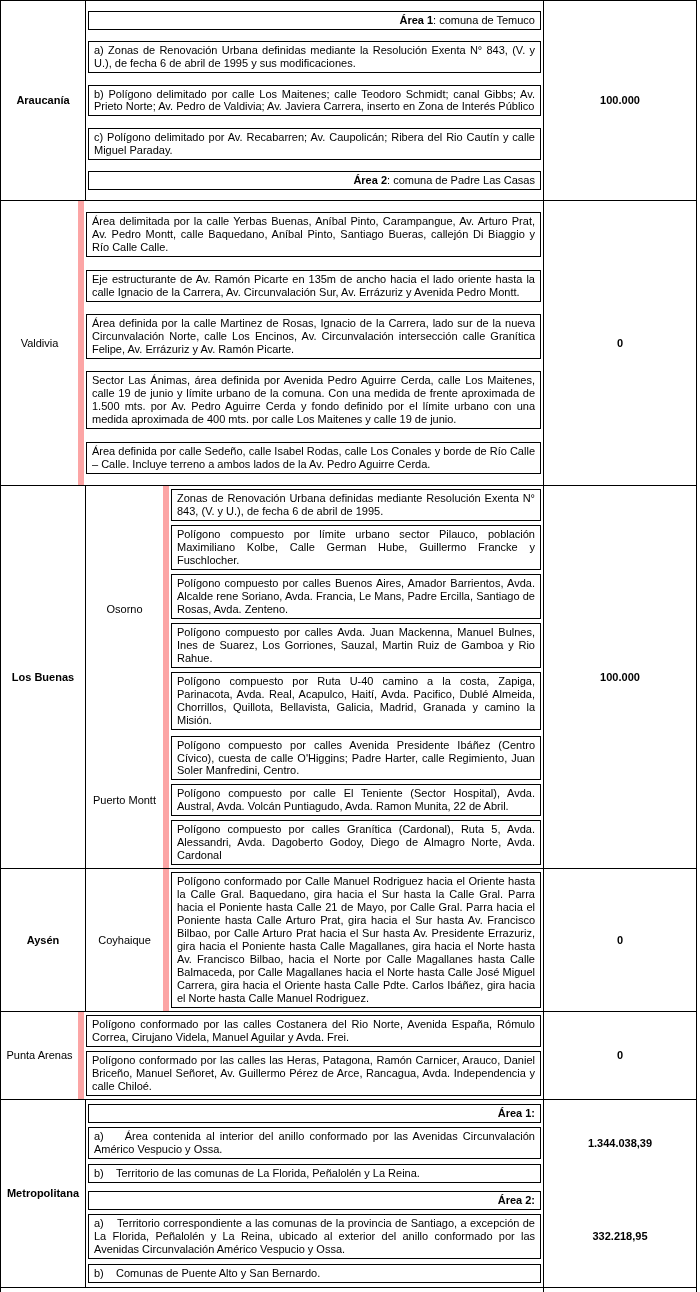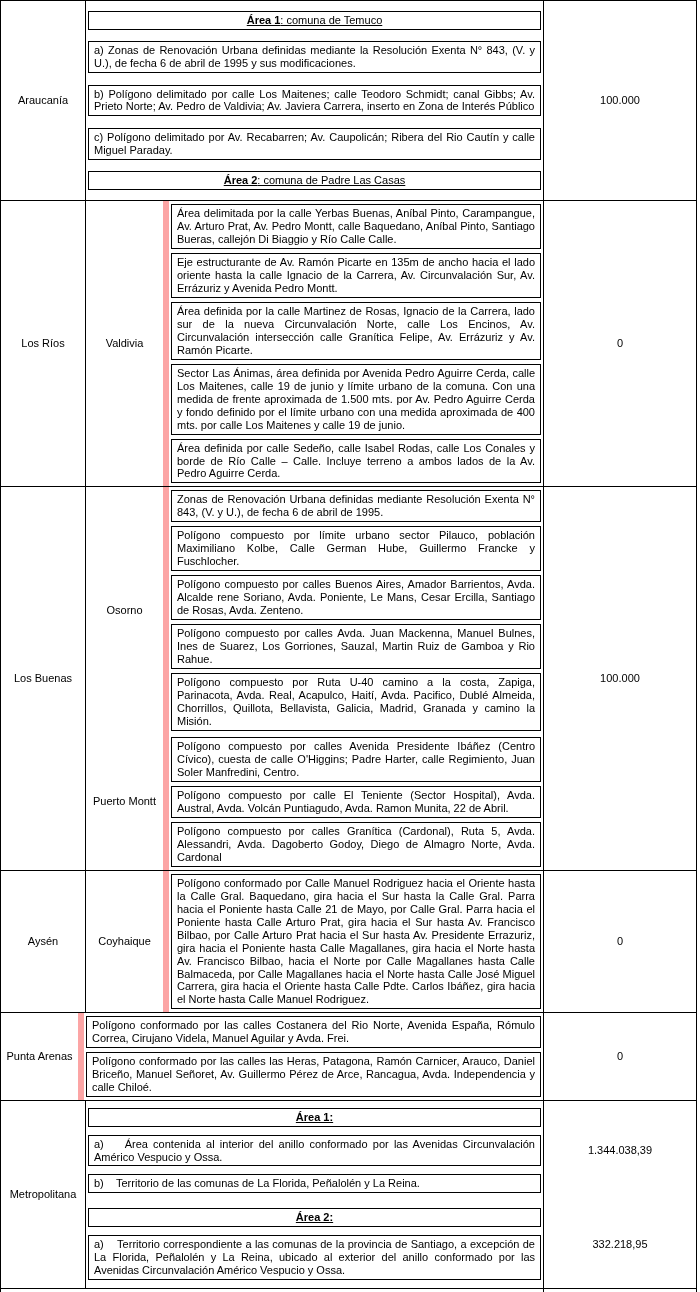--- a/index.html
+++ b/index.html
@@ -1,28 +1,28 @@
 <!DOCTYPE html>
 <html><head>
 <meta charset="utf-8">
 <style>
   * { margin:0; padding:0; box-sizing:border-box; }
   body { background:#fff; color:#000; font-family:"Liberation Sans","DejaVu Sans",sans-serif; font-size:11px; line-height:1.18; }
   .page { width:700px; height:1292px; overflow:hidden; background:#fff; }
   .table { width:697px; border:1px solid #000; border-bottom:0; }
   .sec { display:flex; border-bottom:1px solid #000; align-items:stretch; }
-  .cell { display:flex; align-items:center; justify-content:center; text-align:center; }
+  .cell { display:flex; align-items:center; justify-content:center; text-align:center;font-weight:bold; }
   .region { flex:0 0 85px; border-right:1px solid #000; padding:2px; }
   .comuna { flex:0 0 83px; border-right:6px solid #fca5a5; padding:2px; display:flex; align-items:center; justify-content:center; text-align:center; }
   .amount { flex:0 0 153px; border-left:1px solid #000;justify-content:center; }
   .mid { flex:1 1 auto; display:flex; flex-direction:column; min-width:0; }
   .group { display:flex; flex:1 1 auto; align-items:stretch; }
   .items { flex:1 1 auto; display:flex; flex-direction:column; justify-content:space-evenly; padding:1px 2px; min-width:0; }
   .item { border:1px solid #000; padding:2px 5px; margin:2px 0; text-align:justify; }
-  .item.hdr { text-align:center;text-decoration:underline; }
+  .item.hdr { text-align:right; }
   .total { display:flex; border-bottom:1px solid #000; min-height:20px; font-weight:bold; }
   .total .lbl { flex:1 1 auto; display:flex; align-items:center; justify-content:flex-end; padding-right:4px; }
   .total .amount { display:flex; align-items:center; justify-content:center; }
   b { font-weight:bold; }
 </style>
 </head>
 <body>
 
 <div class="page">
   <div class="table">
@@ -41,23 +41,20 @@
             <div class="item hdr"><b>Área 2</b><span>: comuna de Padre Las Casas</span></div>
           </div>
         </div>
       </div>
       <div class="cell amount">
         <span>100.000</span>
       </div>
     </div>
 
     <div class="sec" style="min-height:285px">
-      <div class="cell region">
-        <span>Los Ríos</span>
-      </div>
       <div class="mid">
         <div class="group">
           <div class="comuna">
               <span>Valdivia</span>
             </div>
           <div class="items">
             <div class="item"><span>Área delimitada por la calle Yerbas Buenas, Aníbal Pinto, Carampangue, Av. Arturo Prat, Av. Pedro Montt, calle Baquedano, Aníbal Pinto, Santiago Bueras, callejón Di Biaggio y Río Calle Calle.</span></div>
             <div class="item"><span>Eje estructurante de Av. Ramón Picarte en 135m de ancho hacia el lado oriente hasta la calle Ignacio de la Carrera, Av. Circunvalación Sur, Av. Errázuriz y Avenida Pedro Montt.</span></div>
             <div class="item"><span>Área definida por la calle Martinez de Rosas, Ignacio de la Carrera, lado sur de la nueva Circunvalación Norte, calle Los Encinos, Av. Circunvalación intersección calle Granítica Felipe, Av. Errázuriz y Av. Ramón Picarte.</span></div>
             <div class="item"><span>Sector Las Ánimas, área definida por Avenida Pedro Aguirre Cerda, calle Los Maitenes, calle 19 de junio y límite urbano de la comuna. Con una medida de frente aproximada de 1.500 mts. por Av. Pedro Aguirre Cerda y fondo definido por el límite urbano con una medida aproximada de 400 mts. por calle Los Maitenes y calle 19 de junio.</span></div>
@@ -75,21 +72,21 @@
         <span>Los Buenas</span>
       </div>
       <div class="mid">
         <div class="group">
           <div class="comuna">
               <span>Osorno</span>
             </div>
           <div class="items">
             <div class="item"><span>Zonas de Renovación Urbana definidas mediante Resolución Exenta N° 843, (V. y U.), de fecha 6 de abril de 1995.</span></div>
             <div class="item"><span>Polígono compuesto por límite urbano sector Pilauco, población Maximiliano Kolbe, Calle German Hube, Guillermo Francke y Fuschlocher.</span></div>
-            <div class="item"><span>Polígono compuesto por calles Buenos Aires, Amador Barrientos, Avda. Alcalde rene Soriano, Avda. Poniente, Le Mans, Cesar Ercilla, Santiago de Rosas, Avda. Zenteno.</span></div>
+            <div class="item"><span>Polígono compuesto por calles Buenos Aires, Amador Barrientos, Avda. Alcalde rene Soriano, Avda. Francia, Le Mans, Padre Ercilla, Santiago de Rosas, Avda. Zenteno.</span></div>
             <div class="item"><span>Polígono compuesto por calles Avda. Juan Mackenna, Manuel Bulnes, Ines de Suarez, Los Gorriones, Sauzal, Martin Ruiz de Gamboa y Rio Rahue.</span></div>
             <div class="item"><span>Polígono compuesto por Ruta U-40 camino a la costa, Zapiga, Parinacota, Avda. Real, Acapulco, Haití, Avda. Pacifico, Dublé Almeida, Chorrillos, Quillota, Bellavista, Galicia, Madrid, Granada y camino la Misión.</span></div>
           </div>
         </div>
         <div class="group">
           <div class="comuna">
               <span>Puerto Montt</span>
             </div>
           <div class="items">
             <div class="item"><span>Polígono compuesto por calles Avenida Presidente Ibáñez (Centro Cívico), cuesta de calle O'Higgins; Padre Harter, calle Regimiento, Juan Soler Manfredini, Centro.</span></div>
@@ -151,20 +148,21 @@
             <div class="item"><span>b)&nbsp;&nbsp;&nbsp;&nbsp;Territorio de las comunas de La Florida, Peñalolén y La Reina.</span></div>
           </div>
           <div class="cell amount">
             <span>1.344.038,39</span>
           </div>
         </div>
         <div class="group">
           <div class="items">
             <div class="item hdr"><b>Área 2:</b></div>
             <div class="item"><span>a)&nbsp;&nbsp;&nbsp;&nbsp;Territorio correspondiente a las comunas de la provincia de Santiago, a excepción de La Florida, Peñalolén y La Reina, ubicado al exterior del anillo conformado por las Avenidas Circunvalación Américo Vespucio y Ossa.</span></div>
+            <div class="item"><span>b)&nbsp;&nbsp;&nbsp;&nbsp;Comunas de Puente Alto y San Bernardo.</span></div>
           </div>
           <div class="cell amount">
             <span>332.218,95</span>
           </div>
         </div>
       </div>
     </div>
 
     <div class="total">
       <div class="lbl">Total Nacional</div>

